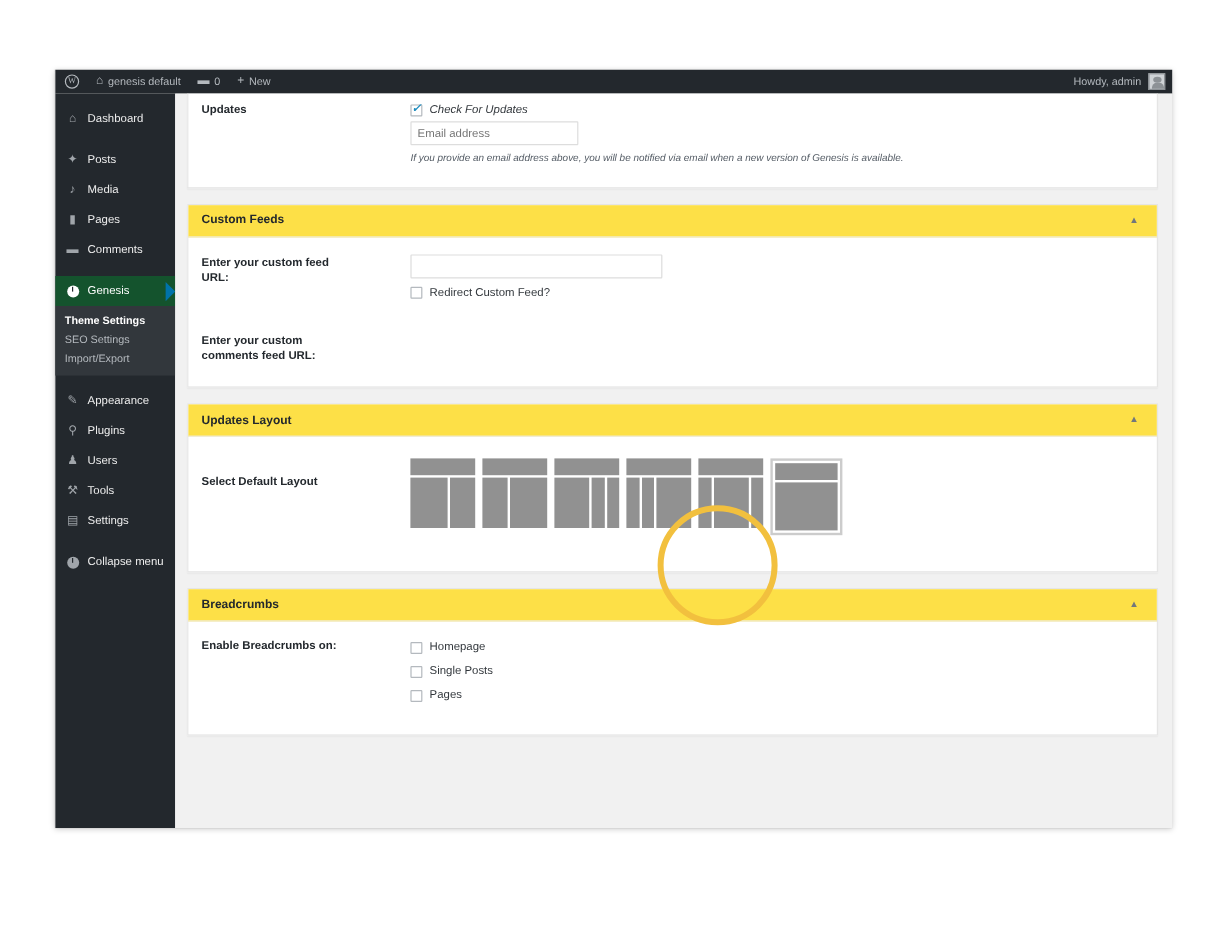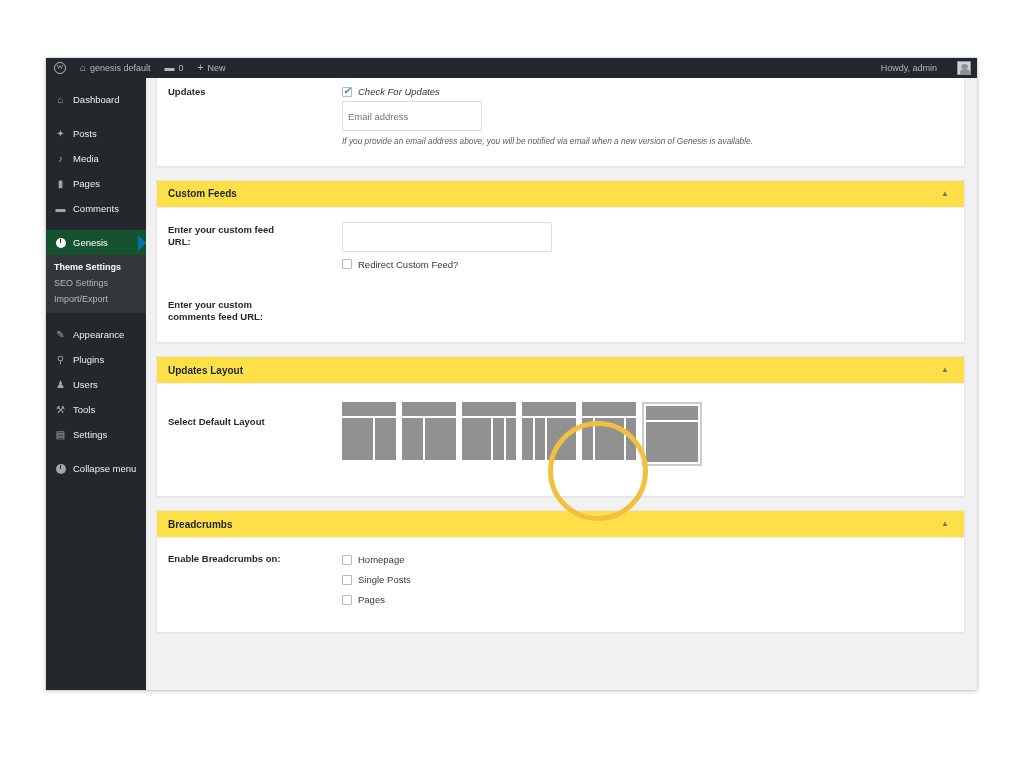--- a/index.html
+++ b/index.html
@@ -37,21 +37,21 @@
     border: 1.3px solid #b4b9be; position: relative;
     display: inline-block;
   }
   .wp-logo::after {
     content: "W"; position: absolute; left: 0; top: -1px; width: 100%;
     text-align: center; font-size: 7px; line-height: 11px; color: #b4b9be;
     font-family: "Liberation Serif", serif;
   }
   .ico-home, .ico-comment, .ico-plus { font-size: 10px; line-height: 1; color:#b4b9be; }
   .ab-right { margin-left: auto; display: flex; align-items: center; height: 100%; padding-right: 6px; }
-  .ab-howdy { font-size: 9px; color: #b4b9be; padding-right: 20px; }
+  .ab-howdy { font-size: 9px; color: #b4b9be; padding-right: 6px; }
   .avatar {
     width: 14px; height: 14px; background: #cfd3d6;
     border: 1px solid #8d9296; position: relative;
   }
   .avatar::after {
     content:""; position:absolute; left:3px; top:2px; width:7px; height:5px;
     border-radius:50%; background:#8d9296;
   }
   .avatar::before {
     content:""; position:absolute; left:1.5px; bottom:0; width:10px; height:5px;
@@ -130,21 +130,21 @@
     position: relative;
   }
   .chk.checked::after {
     content: "✓"; position: absolute; left: 0px; top: -3px;
     font-size: 10px; color: #1e8cbe; line-height: 12px; font-weight: bold;
   }
   .chk-label { font-size: 9.5px; color: #32373c; }
 
   .txtinput {
     display: block; border: 1px solid #dddddd; background: #fff;
-    height: 30px; border-radius: 1px;
+    height: 20px; border-radius: 1px;
     font-size: 9.5px; color: #a0a5aa; padding: 0 5px; line-height: 16px;
     font-family: "Liberation Sans", sans-serif;
   }
   .txtinput.w-email { width: 140px; margin: 3px 0 5px 0; }
   .txtinput.w-feed { width: 210px; margin-top: 2px; }
   .hint {
     font-size: 8.3px; font-style: italic; color: #555d66; line-height: 1.4;
     margin-top: 2px;
   }
   .hint.spaced { margin-top: 30px; margin-left: 0; }

